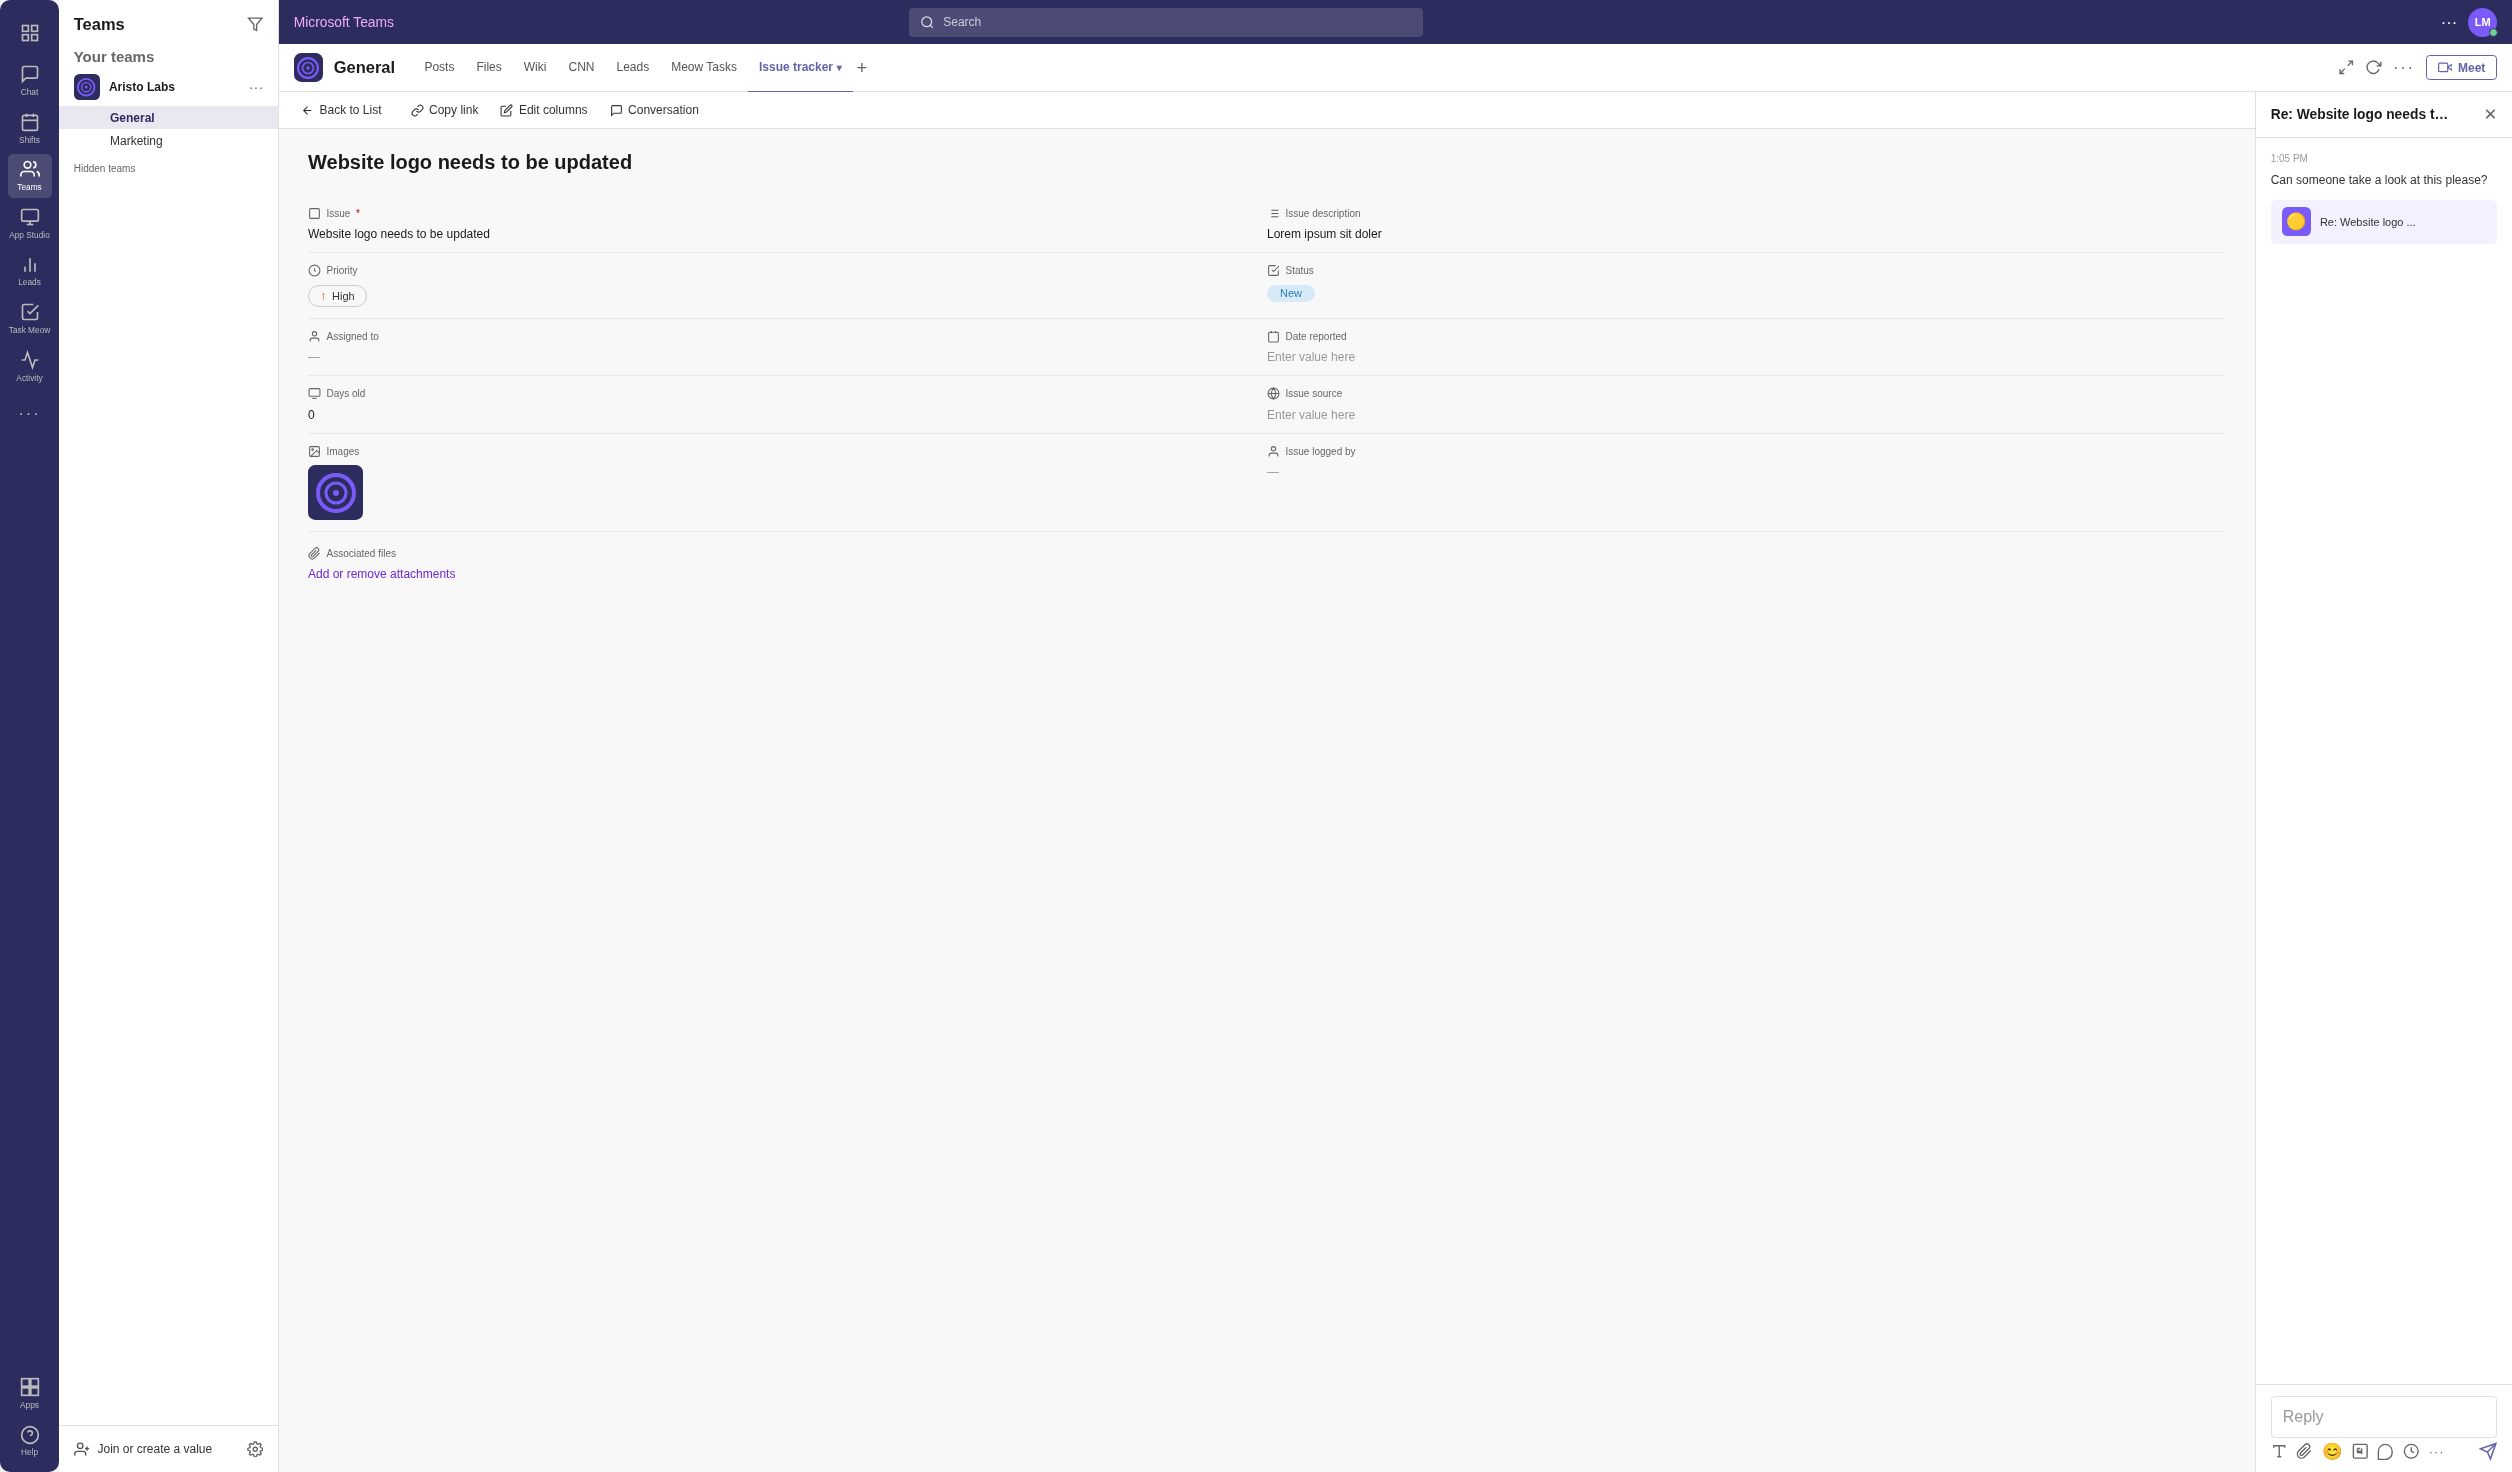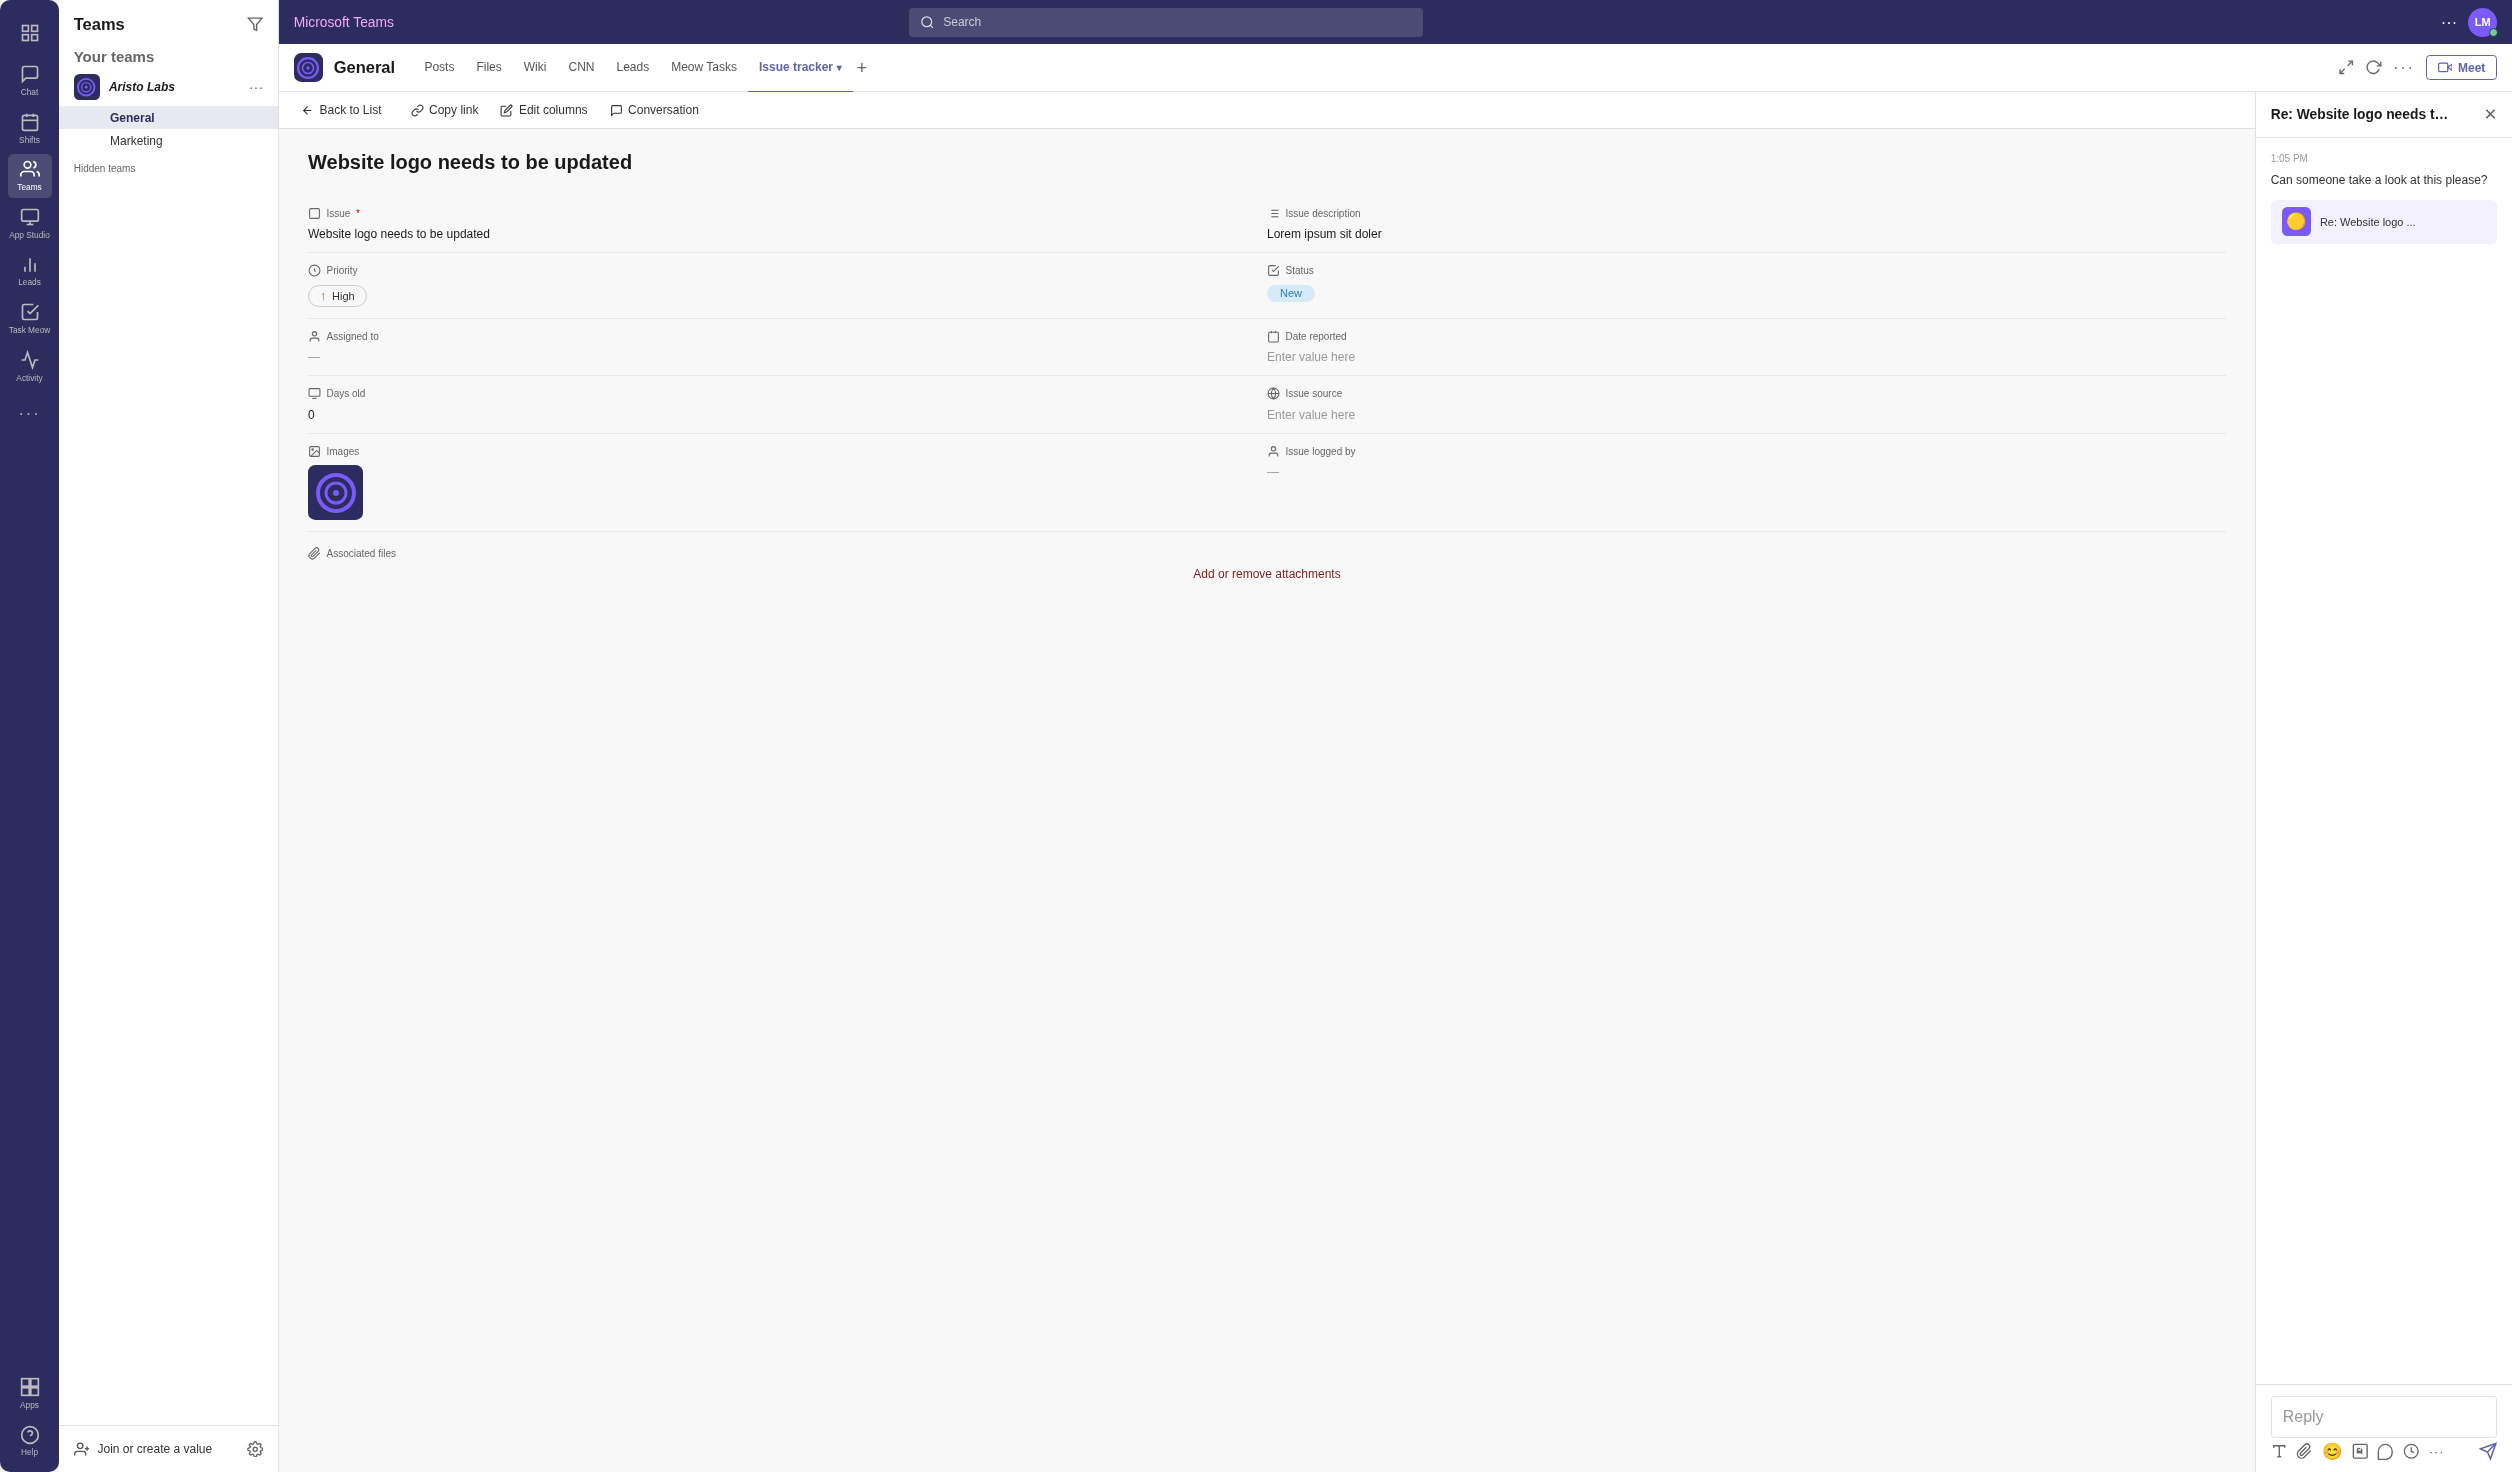--- a/index.html
+++ b/index.html
@@ -71,21 +71,21 @@
       height: 26px;
       border-radius: 5.5px;
       background: #2d2c5e;
       display: flex;
       align-items: center;
       justify-content: center;
       margin-right: 9.2px;
       flex-shrink: 0;
     }
     .team-logo svg { width: 18.4px; height: 18.4px; }
-    .team-name { font-size: 12px; font-weight: 600; color: #1a1a1a; flex: 1; font-style: italic; }
+    .team-name { font-size: 12px; font-weight: 600; color: #1a1a1a; flex: 1; }
     .team-more { color: #666; font-size: 14.7px; cursor: pointer; }
     .channel-item {
       padding: 4.6px 14.7px 4.6px 51px;
       font-size: 12px;
       color: #333;
       cursor: pointer;
     }
     .hidden-teams-label {
       font-size: 10px;
       color: #666;
@@ -302,21 +302,21 @@
     .image-thumb svg { width: 40px; height: 40px; }
     .associated-files {
       padding: 14.7px 0;
     }
     .associated-files-label {
       display: flex; align-items: center; gap: 5.5px;
       font-size: 10px; color: #666; margin-bottom: 7.3px;
       font-weight: 500;
     }
     .add-attachment {
-      font-size: 12px; color: #7f1d1d; text-align: center;
+      font-size: 12px; color: #6d28d9;
     }
 
     
     .conversation-panel {
       width: 257px;
       background: #fff;
       border-left: 0.9px solid #e1e1e1;
       display: flex;
       flex-direction: column;
       flex-shrink: 0;

